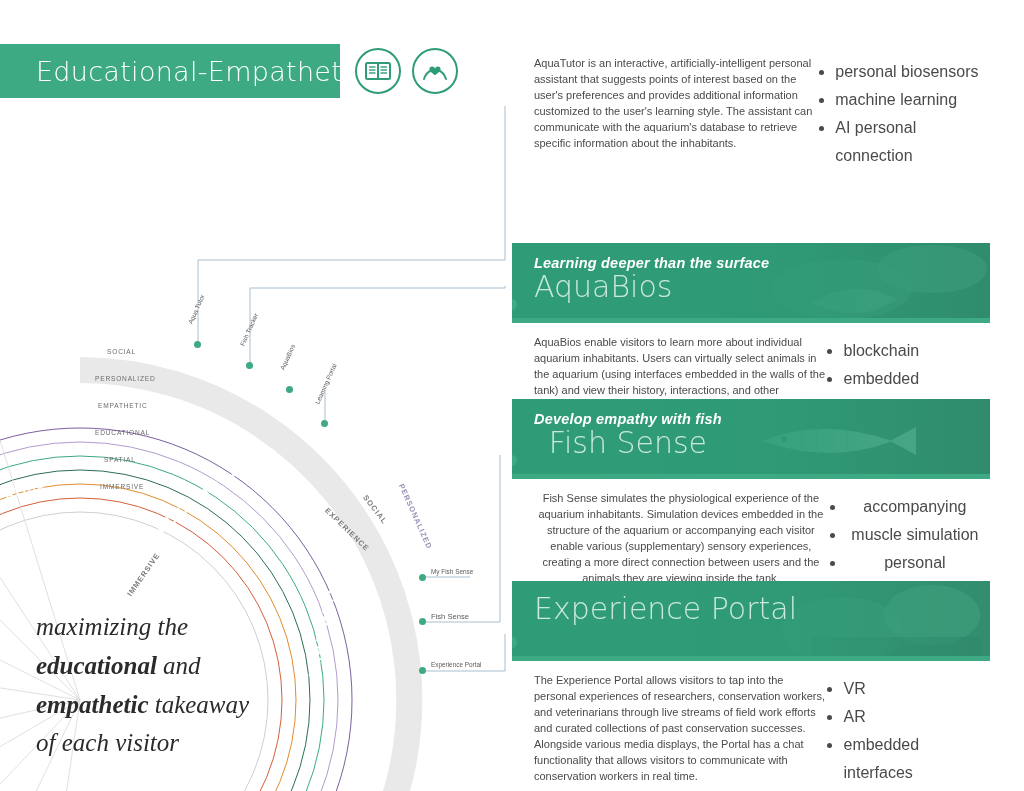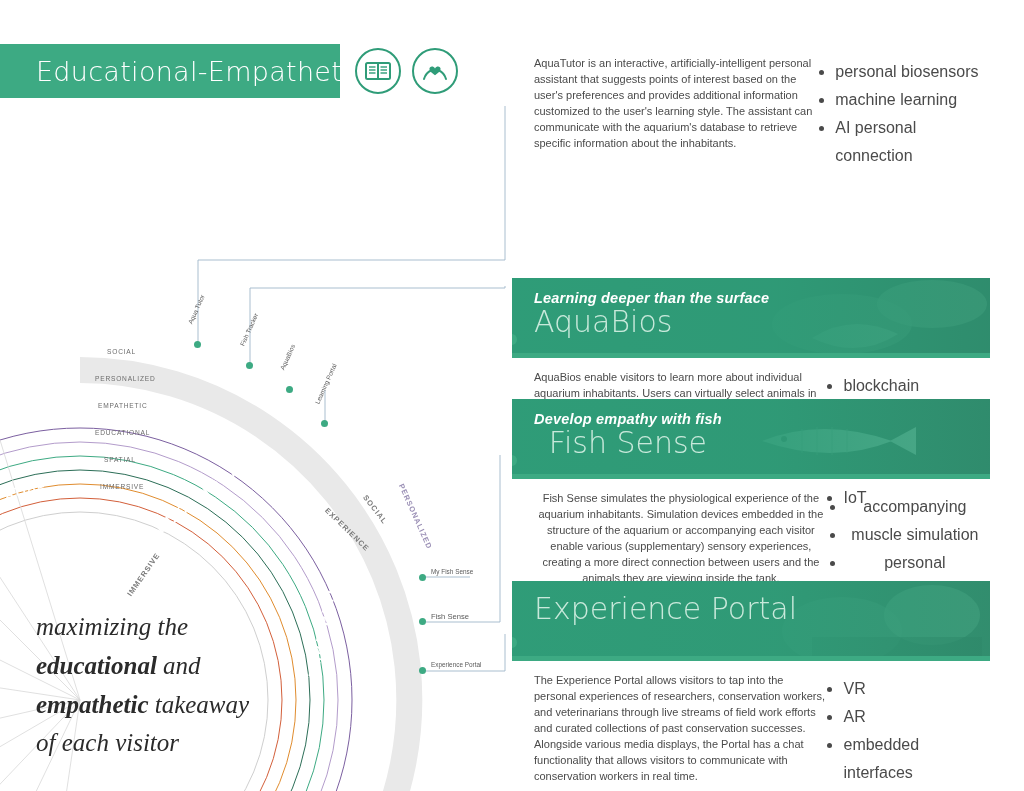--- a/index.html
+++ b/index.html
@@ -246,21 +246,21 @@
   <div class="body">
     <div class="desc">AquaTutor is an interactive, artificially-intelligent personal assistant that suggests points of interest based on the user's preferences and provides additional information customized to the user's learning style. The assistant can communicate with the aquarium's database to retrieve specific information about the inhabitants.</div>
     <ul>
       <li>personal biosensors</li>
       <li>machine learning</li>
       <li>AI personal connection</li>
     </ul>
   </div>
 </div>
 
-<div class="card" style="top:243px;margin-top:35px;">
+<div class="card" style="top:243px;">
   <div class="banner">
     <div class="photo">
       <svg width="478" height="80" viewBox="0 0 478 80" preserveAspectRatio="none" aria-hidden="true">
         <rect width="478" height="80" fill="#2f5c4c"></rect>
         <ellipse cx="330" cy="46" rx="70" ry="30" fill="#4d7d68" opacity=".8"></ellipse>
         <ellipse cx="420" cy="26" rx="55" ry="24" fill="#5e8f77" opacity=".7"></ellipse>
         <path d="M300 60 q40 -26 86 -4 q-40 26 -86 4z" fill="#7fb39b" opacity=".6"></path>
       </svg>
     </div>
     <div class="tint"></div>

